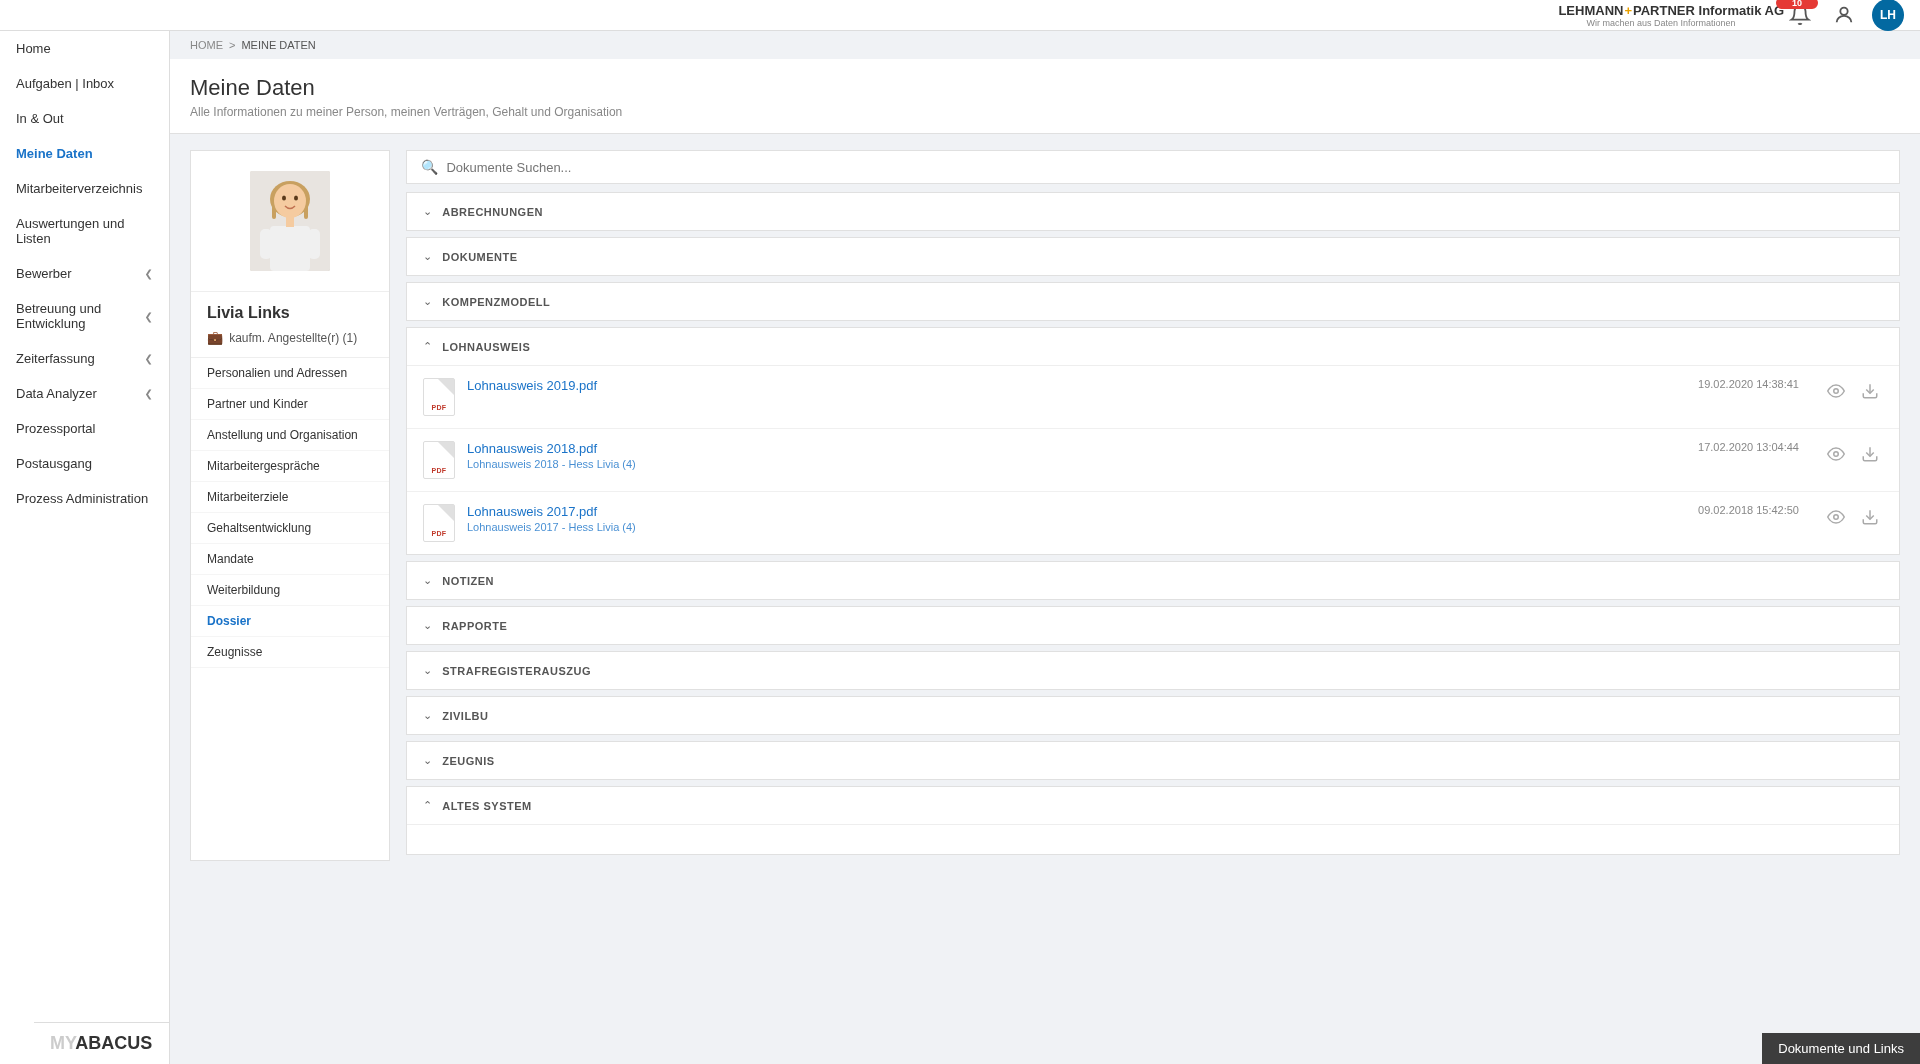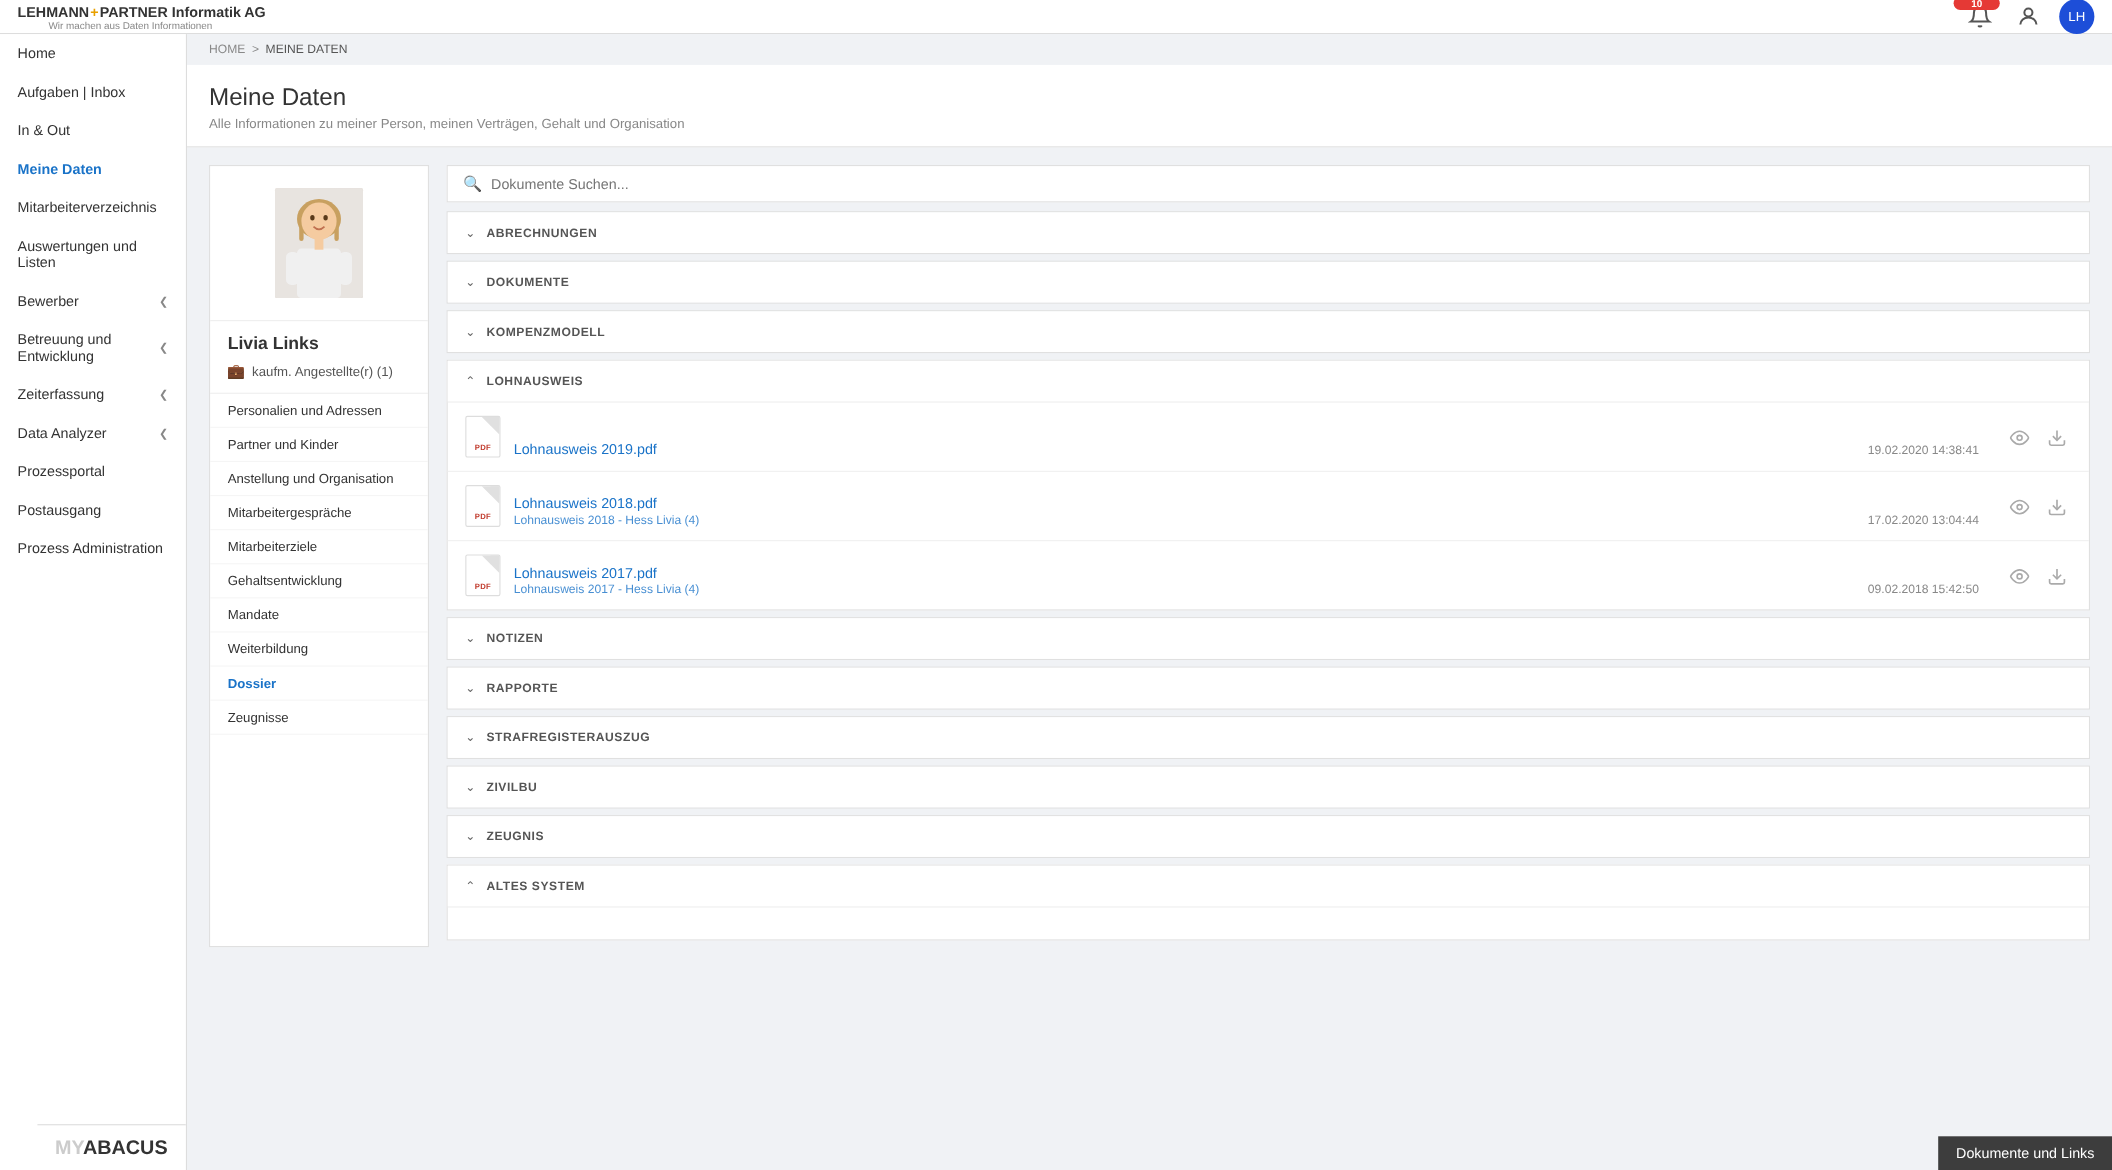--- a/index.html
+++ b/index.html
@@ -4,21 +4,21 @@
   <style>
     * { box-sizing: border-box; margin: 0; padding: 0; }
     body { font-family: Arial, sans-serif; font-size: 13px; background: #f0f0f0; color: #333; display: flex; flex-direction: column; height: 1064px; overflow: hidden; }
 
     
     .top-header {
       background: #fff;
       height: 31px;
       display: flex;
       align-items: center;
-      justify-content: space-between;
+      justify-content: flex-end;
       padding: 0 16px;
       border-bottom: 1px solid #ddd;
       flex-shrink: 0;
     }
     .logo-area {
       display: flex;
       flex-direction: column;
     }
     .logo-main {
       display: flex;
@@ -53,27 +53,27 @@
       color: #fff;
       border-radius: 10px;
       font-size: 9px;
       padding: 1px 16px;
       font-weight: bold;
     }
     .icon-circle {
       width: 32px;
       height: 32px;
       border-radius: 50%;
-      background: #1d4ed8;
+      background: #0369a1;
       color: #fff;
       display: flex;
       align-items: center;
       justify-content: center;
       font-size: 12px;
-      font-weight: normal;
+      font-weight: bold;
       cursor: pointer;
       border: none;
     }
     .person-icon-btn {
       background: none;
       border: none;
       cursor: pointer;
       width: 32px;
       height: 32px;
       display: flex;
@@ -271,21 +271,21 @@
       text-transform: uppercase;
     }
 
     
     .accordion-body {
       border-top: 1px solid #eee;
       padding: 0;
     }
     .doc-item {
       display: flex;
-      align-items: flex-end;
+      align-items: flex-start;
       padding: 12px 16px;
       border-bottom: 1px solid #f0f0f0;
       gap: 12px;
     }
     .doc-item:last-child { border-bottom: none; }
     .pdf-icon {
       width: 32px;
       height: 38px;
       background: #fff;
       border: 1px solid #ddd;

